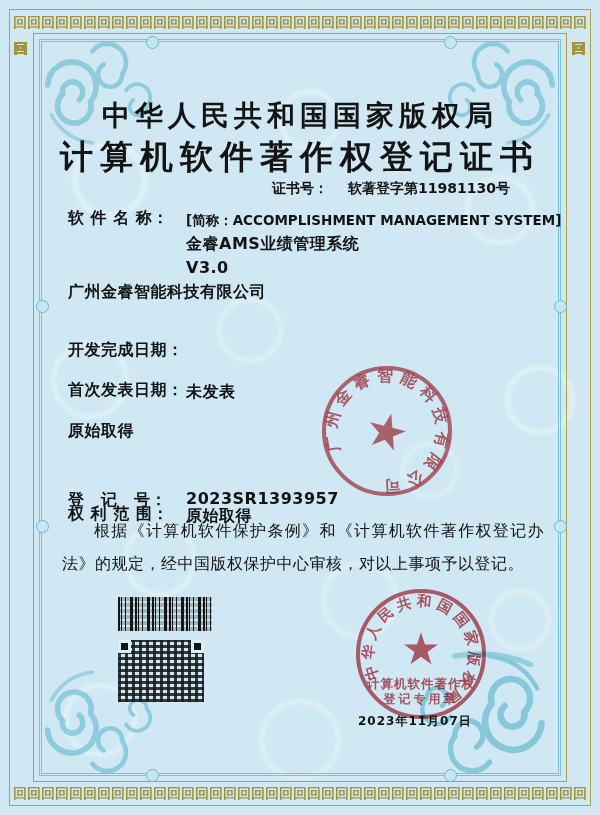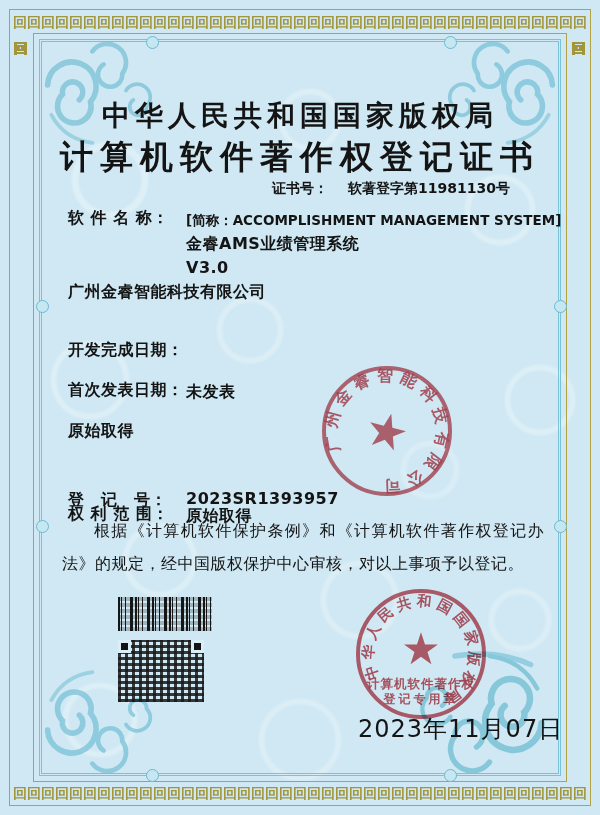--- a/index.html
+++ b/index.html
@@ -74,21 +74,21 @@
       repeating-linear-gradient(0deg,rgba(25,25,25,.85) 0 3px,transparent 3px 6px),
       repeating-linear-gradient(90deg,rgba(25,25,25,.85) 0 3px,transparent 3px 7px);}
   .qr::before,.qr::after{content:"";position:absolute;width:13px;height:13px;
     background:#141414;box-shadow:inset 0 0 0 3px #d9eef6, inset 0 0 0 5px #141414;}
   .qr::before{left:0;top:0;}
   .qr::after{right:0;top:0;}
   
   .seal{position:absolute;mix-blend-mode:multiply;}
   .seal.company{left:317px;top:361px;width:140px;height:140px;}
   .seal.national{left:351px;top:584px;width:140px;height:140px;}
-  .issue-date{position:absolute;left:358px;top:713px;font-size:24px;font-weight:normal;letter-spacing:1px;}
+  .issue-date{position:absolute;left:358px;top:713px;font-size:12px;font-weight:bold;letter-spacing:1px;}
 </style>
 </head>
 <body>
 
 <div class="watermarks"></div>
 
 <div class="line-outer"></div>
 <div class="gk top">回回回回回回回回回回回回回回回回回回回回回回回回回回回回回回回回回回回回回回回回回回回回回回回回回回回回回回回回回回回回</div>
 <div class="gk bottom">回回回回回回回回回回回回回回回回回回回回回回回回回回回回回回回回回回回回回回回回回回回回回回回回回回回回回回回回回回回回</div>
 <div class="gk left">回回回回回回回回回回回回回回回回回回回回回回回回回回回回回回回回回回回回回回回回回回回回回回回回回回回回回回回回回回回回</div>

